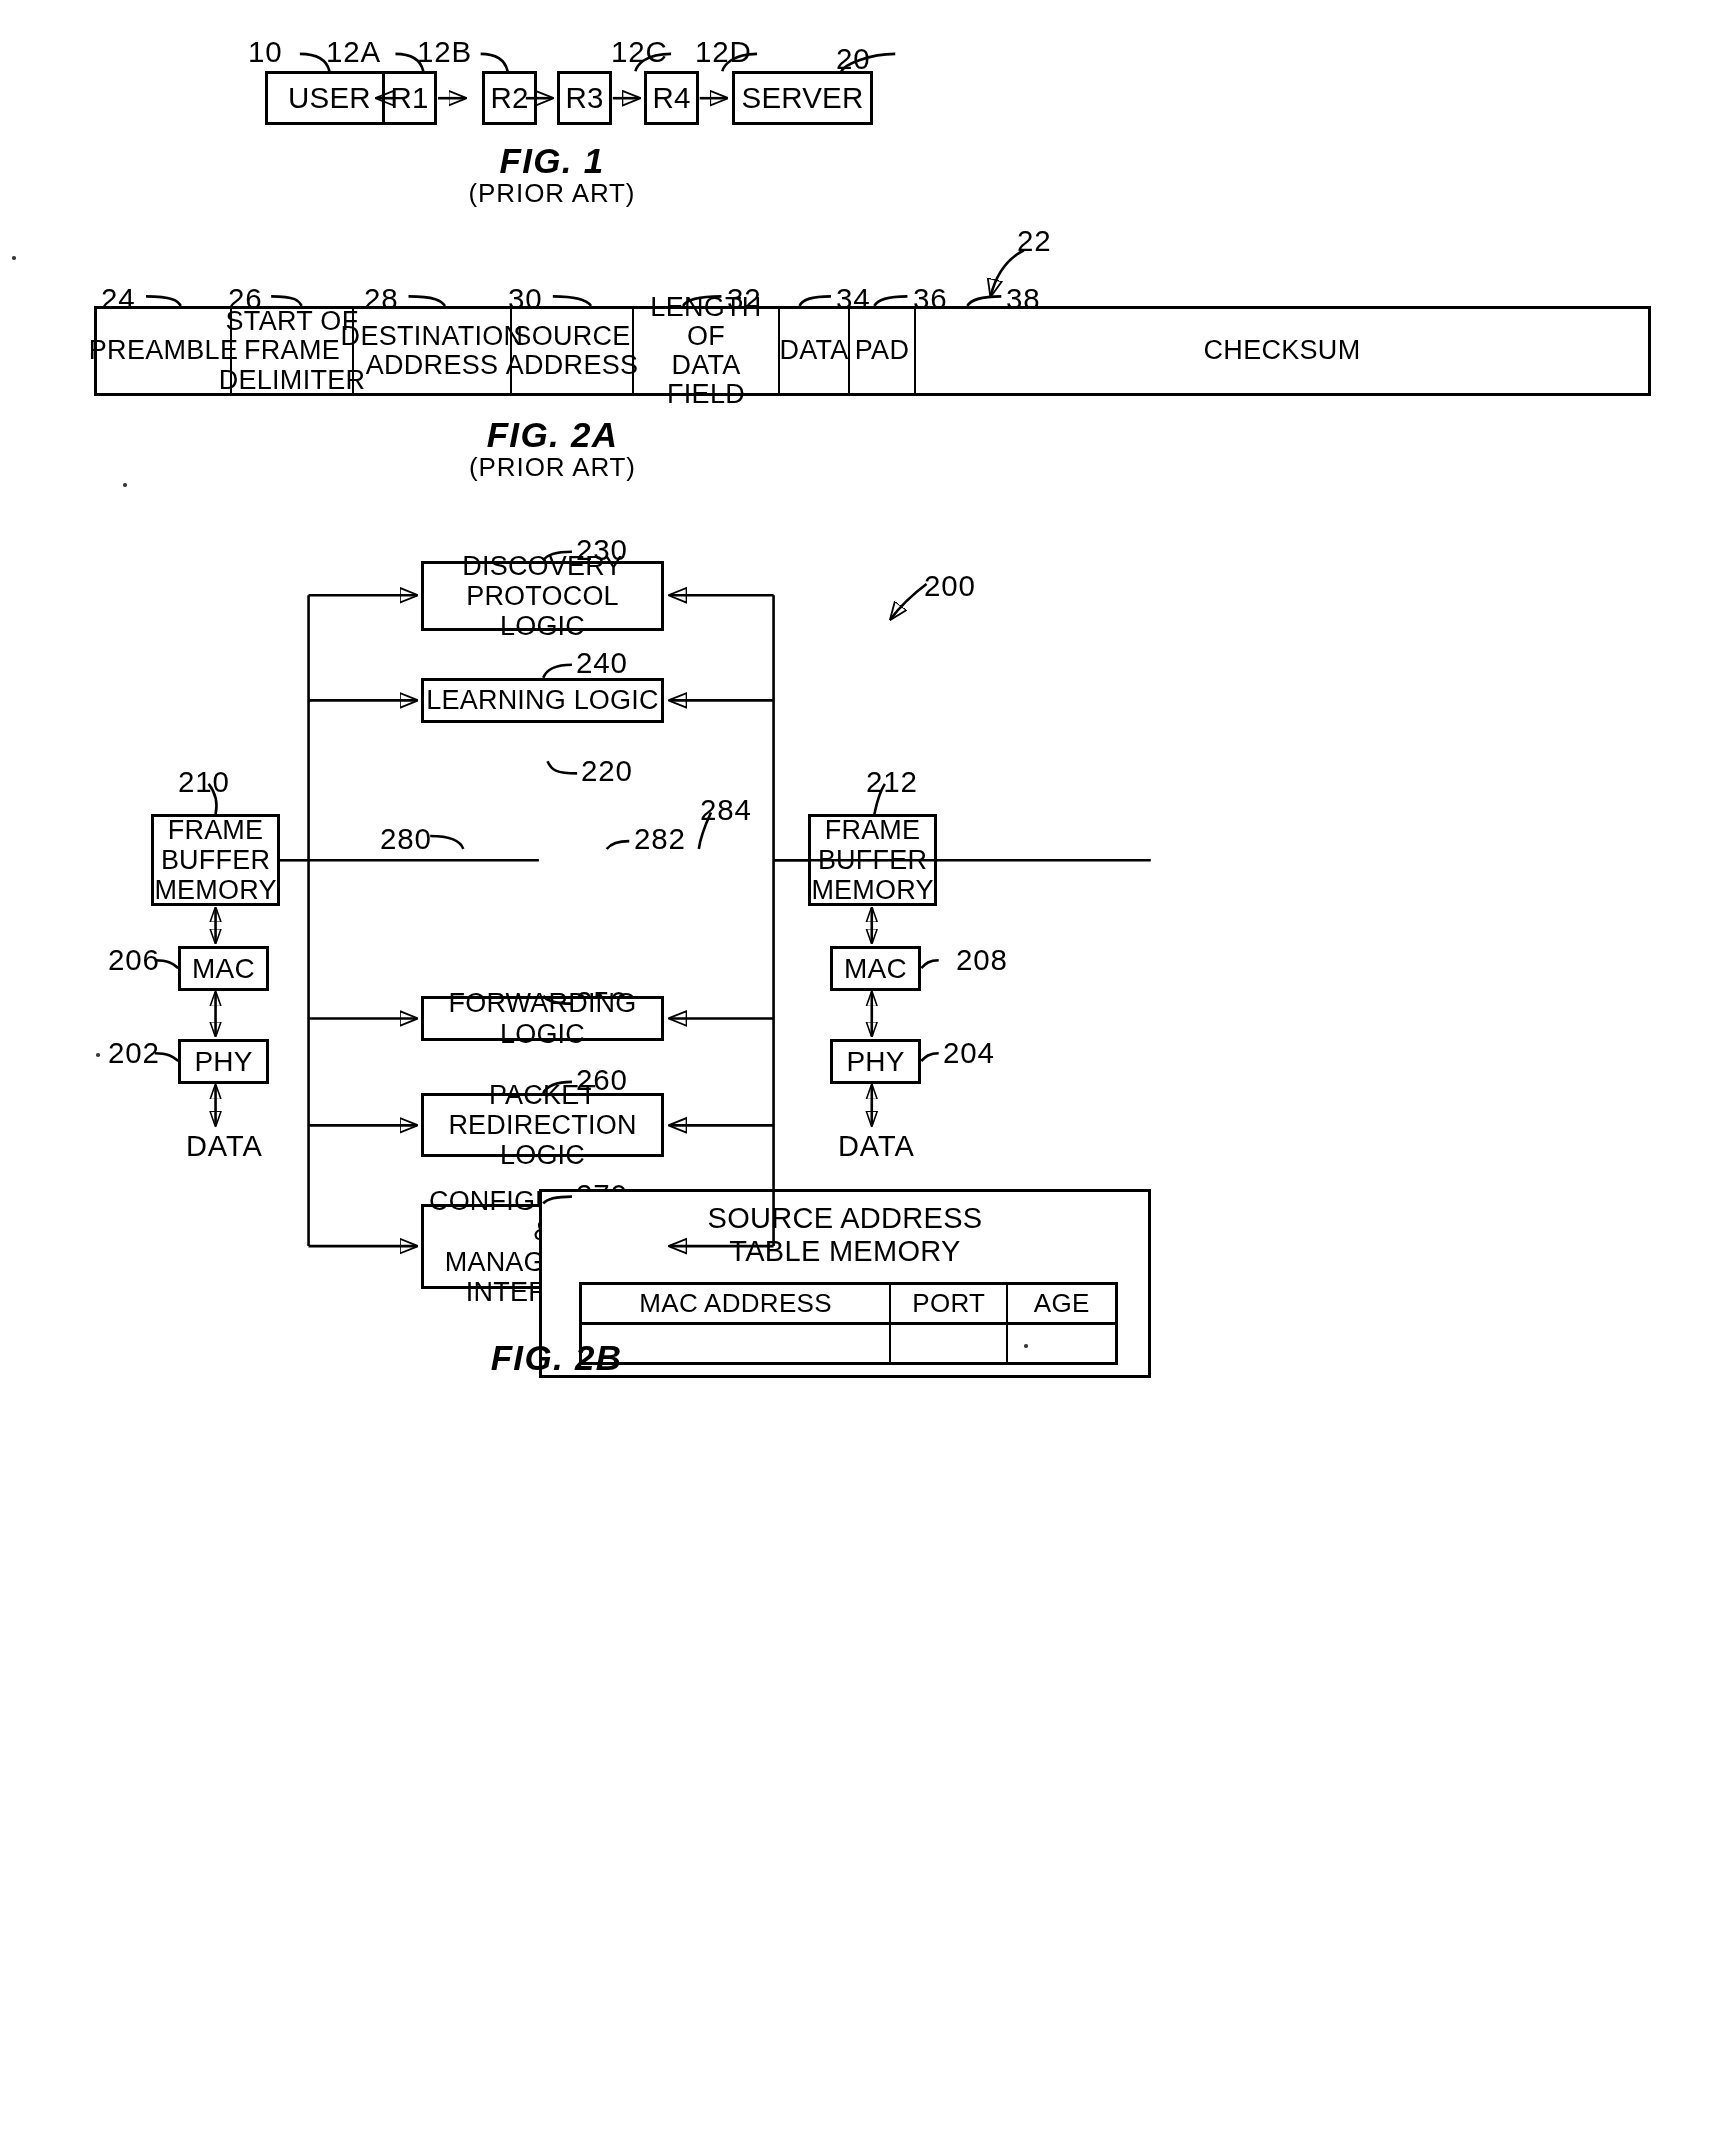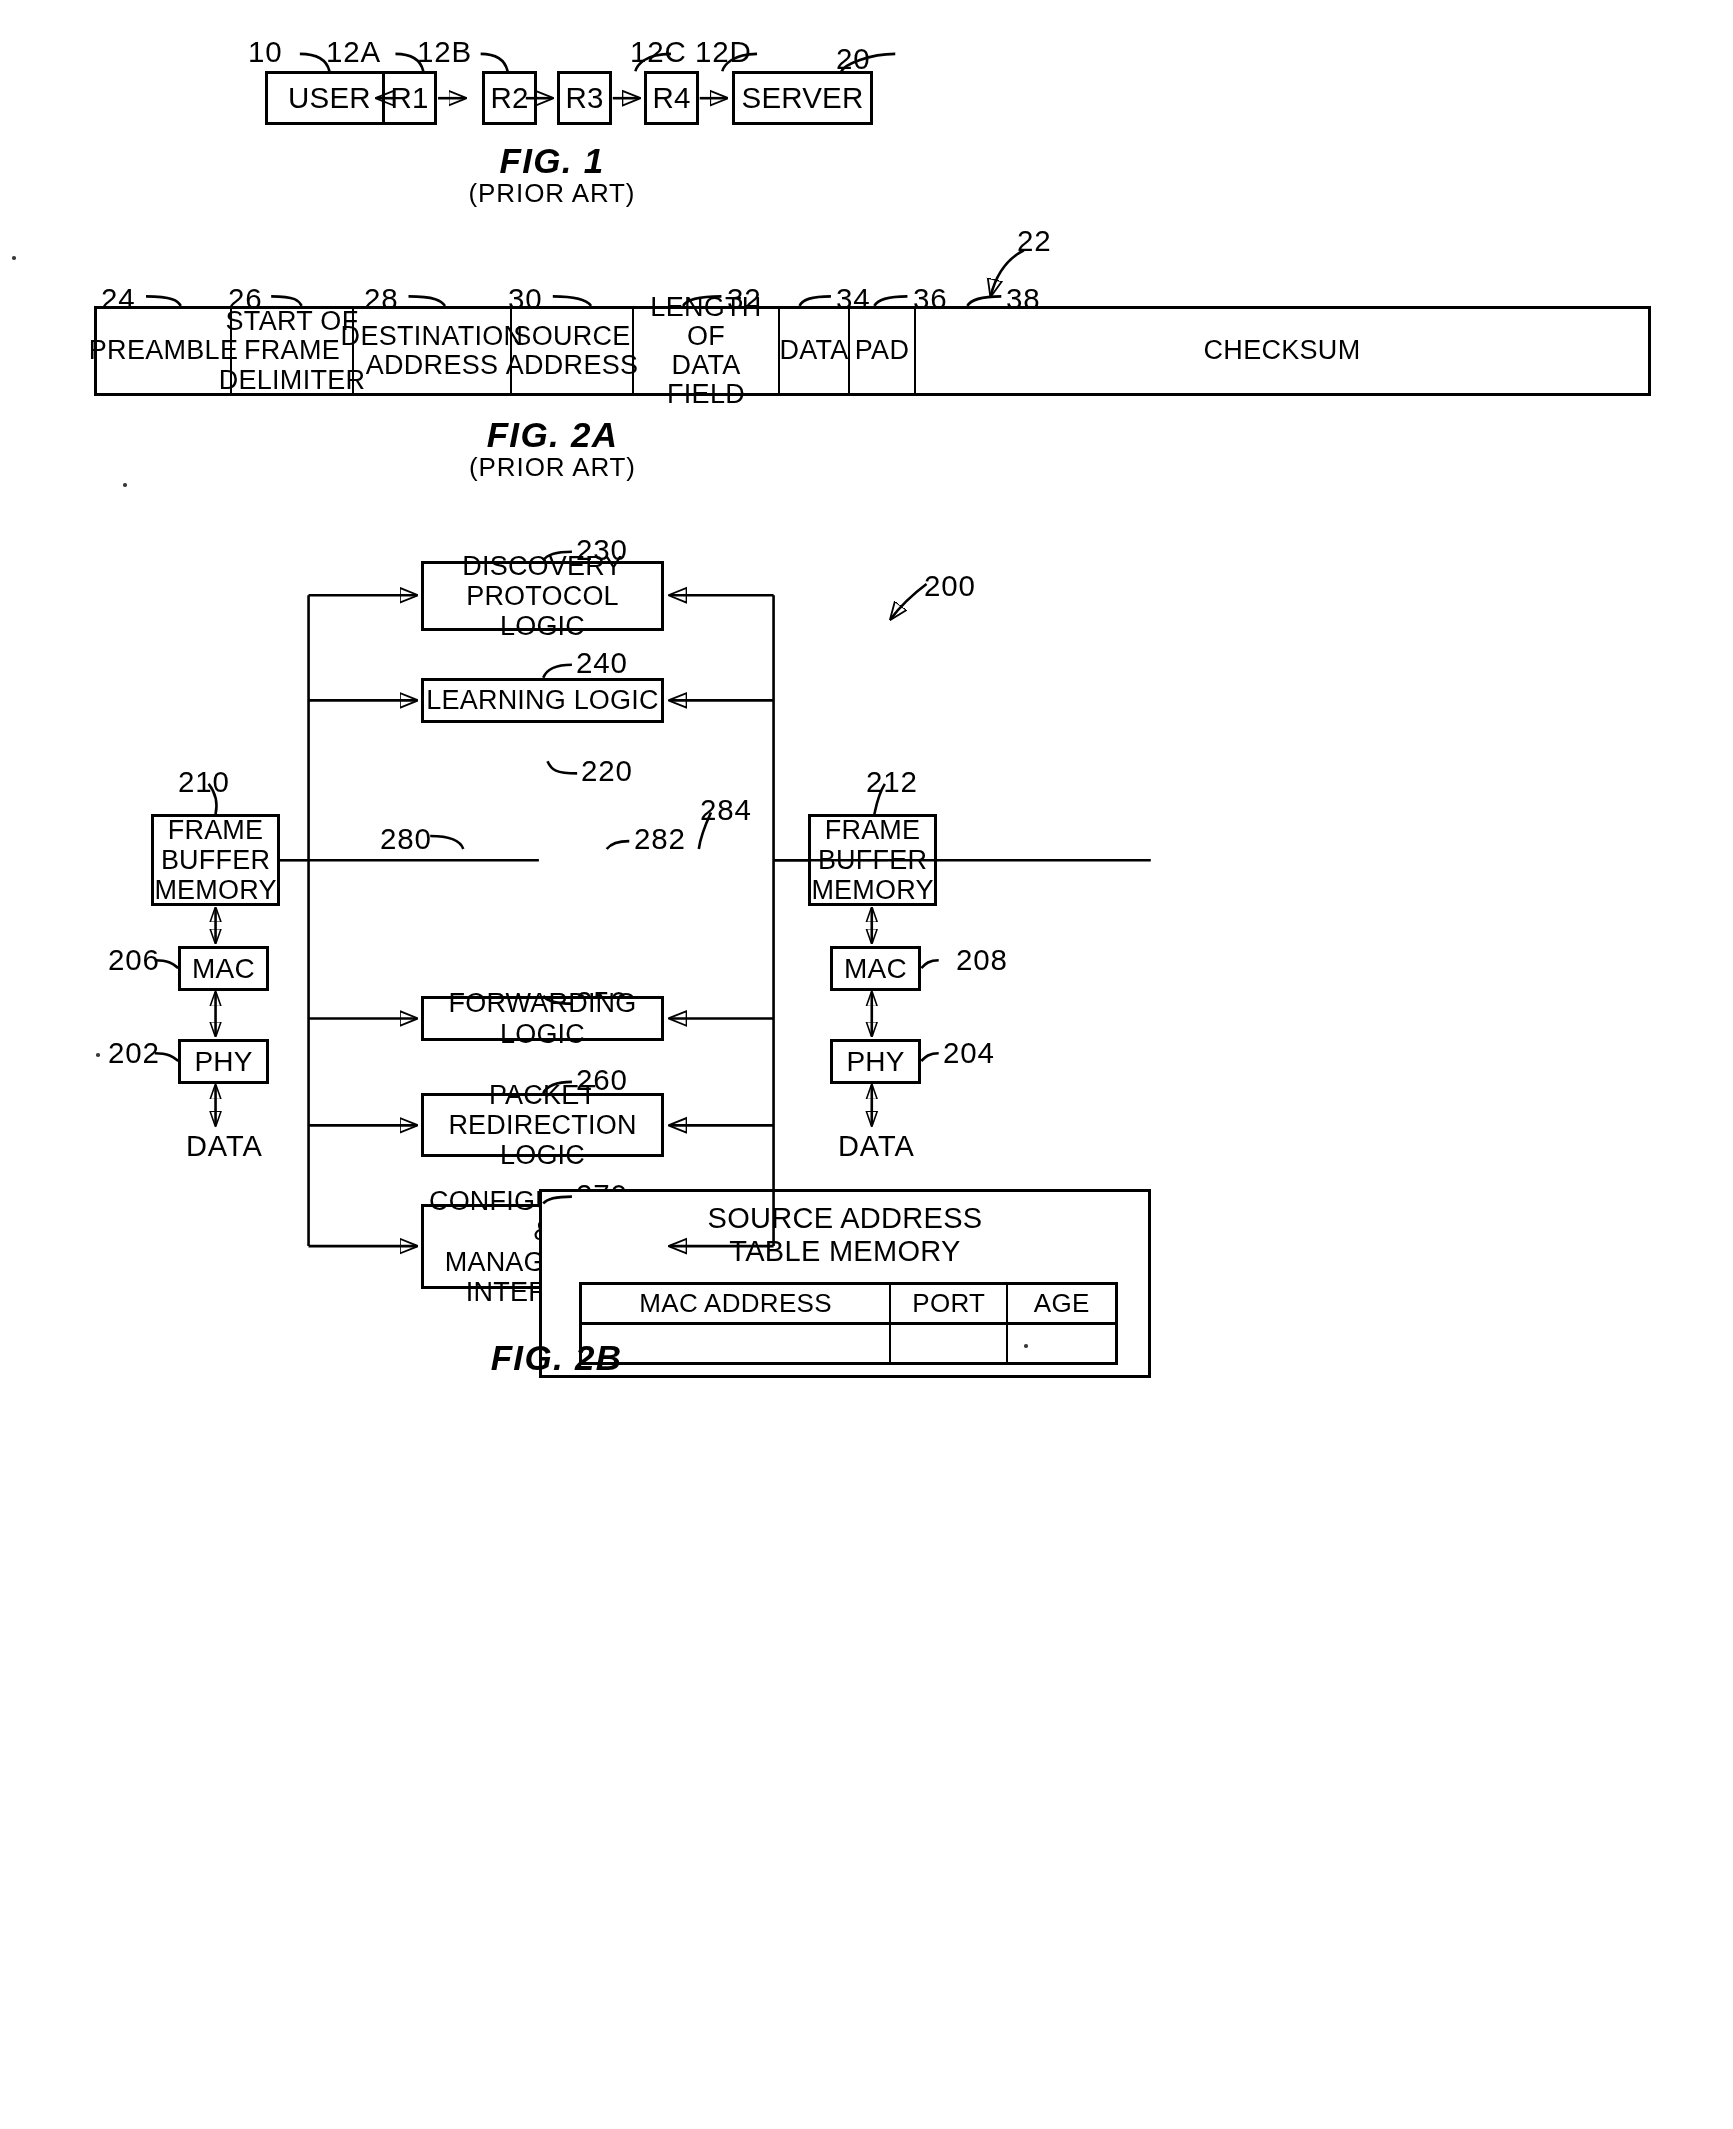--- a/index.html
+++ b/index.html
@@ -175,21 +175,21 @@
   }
 </style>
 </head>
 <body>
 
 <div id="page">
 
   <div class="refnum" style="left:248px; top:35px;">10</div>
   <div class="refnum" style="left:326px; top:35px;">12A</div>
   <div class="refnum" style="left:417px; top:35px;">12B</div>
-  <div class="refnum" style="left:611px; top:35px;margin-left:19px;">12C</div>
+  <div class="refnum" style="left:611px; top:35px;">12C</div>
   <div class="refnum" style="left:695px; top:35px;">12D</div>
   <div class="refnum" style="left:836px; top:42px;">20</div>
 
   <div class="pbox" style="left:265px; top:71px; width:129px; height:54px; font-size:29.5px;">
     <span class="lbl">USER</span>
   </div>
   <div class="pbox" style="left:382px; top:71px; width:55px; height:54px; font-size:29.5px;">
     <span class="lbl">R1</span>
   </div>
   <div class="pbox" style="left:470px; top:71px; width:55px; height:54px; font-size:29.5px;margin-left:12px;">

